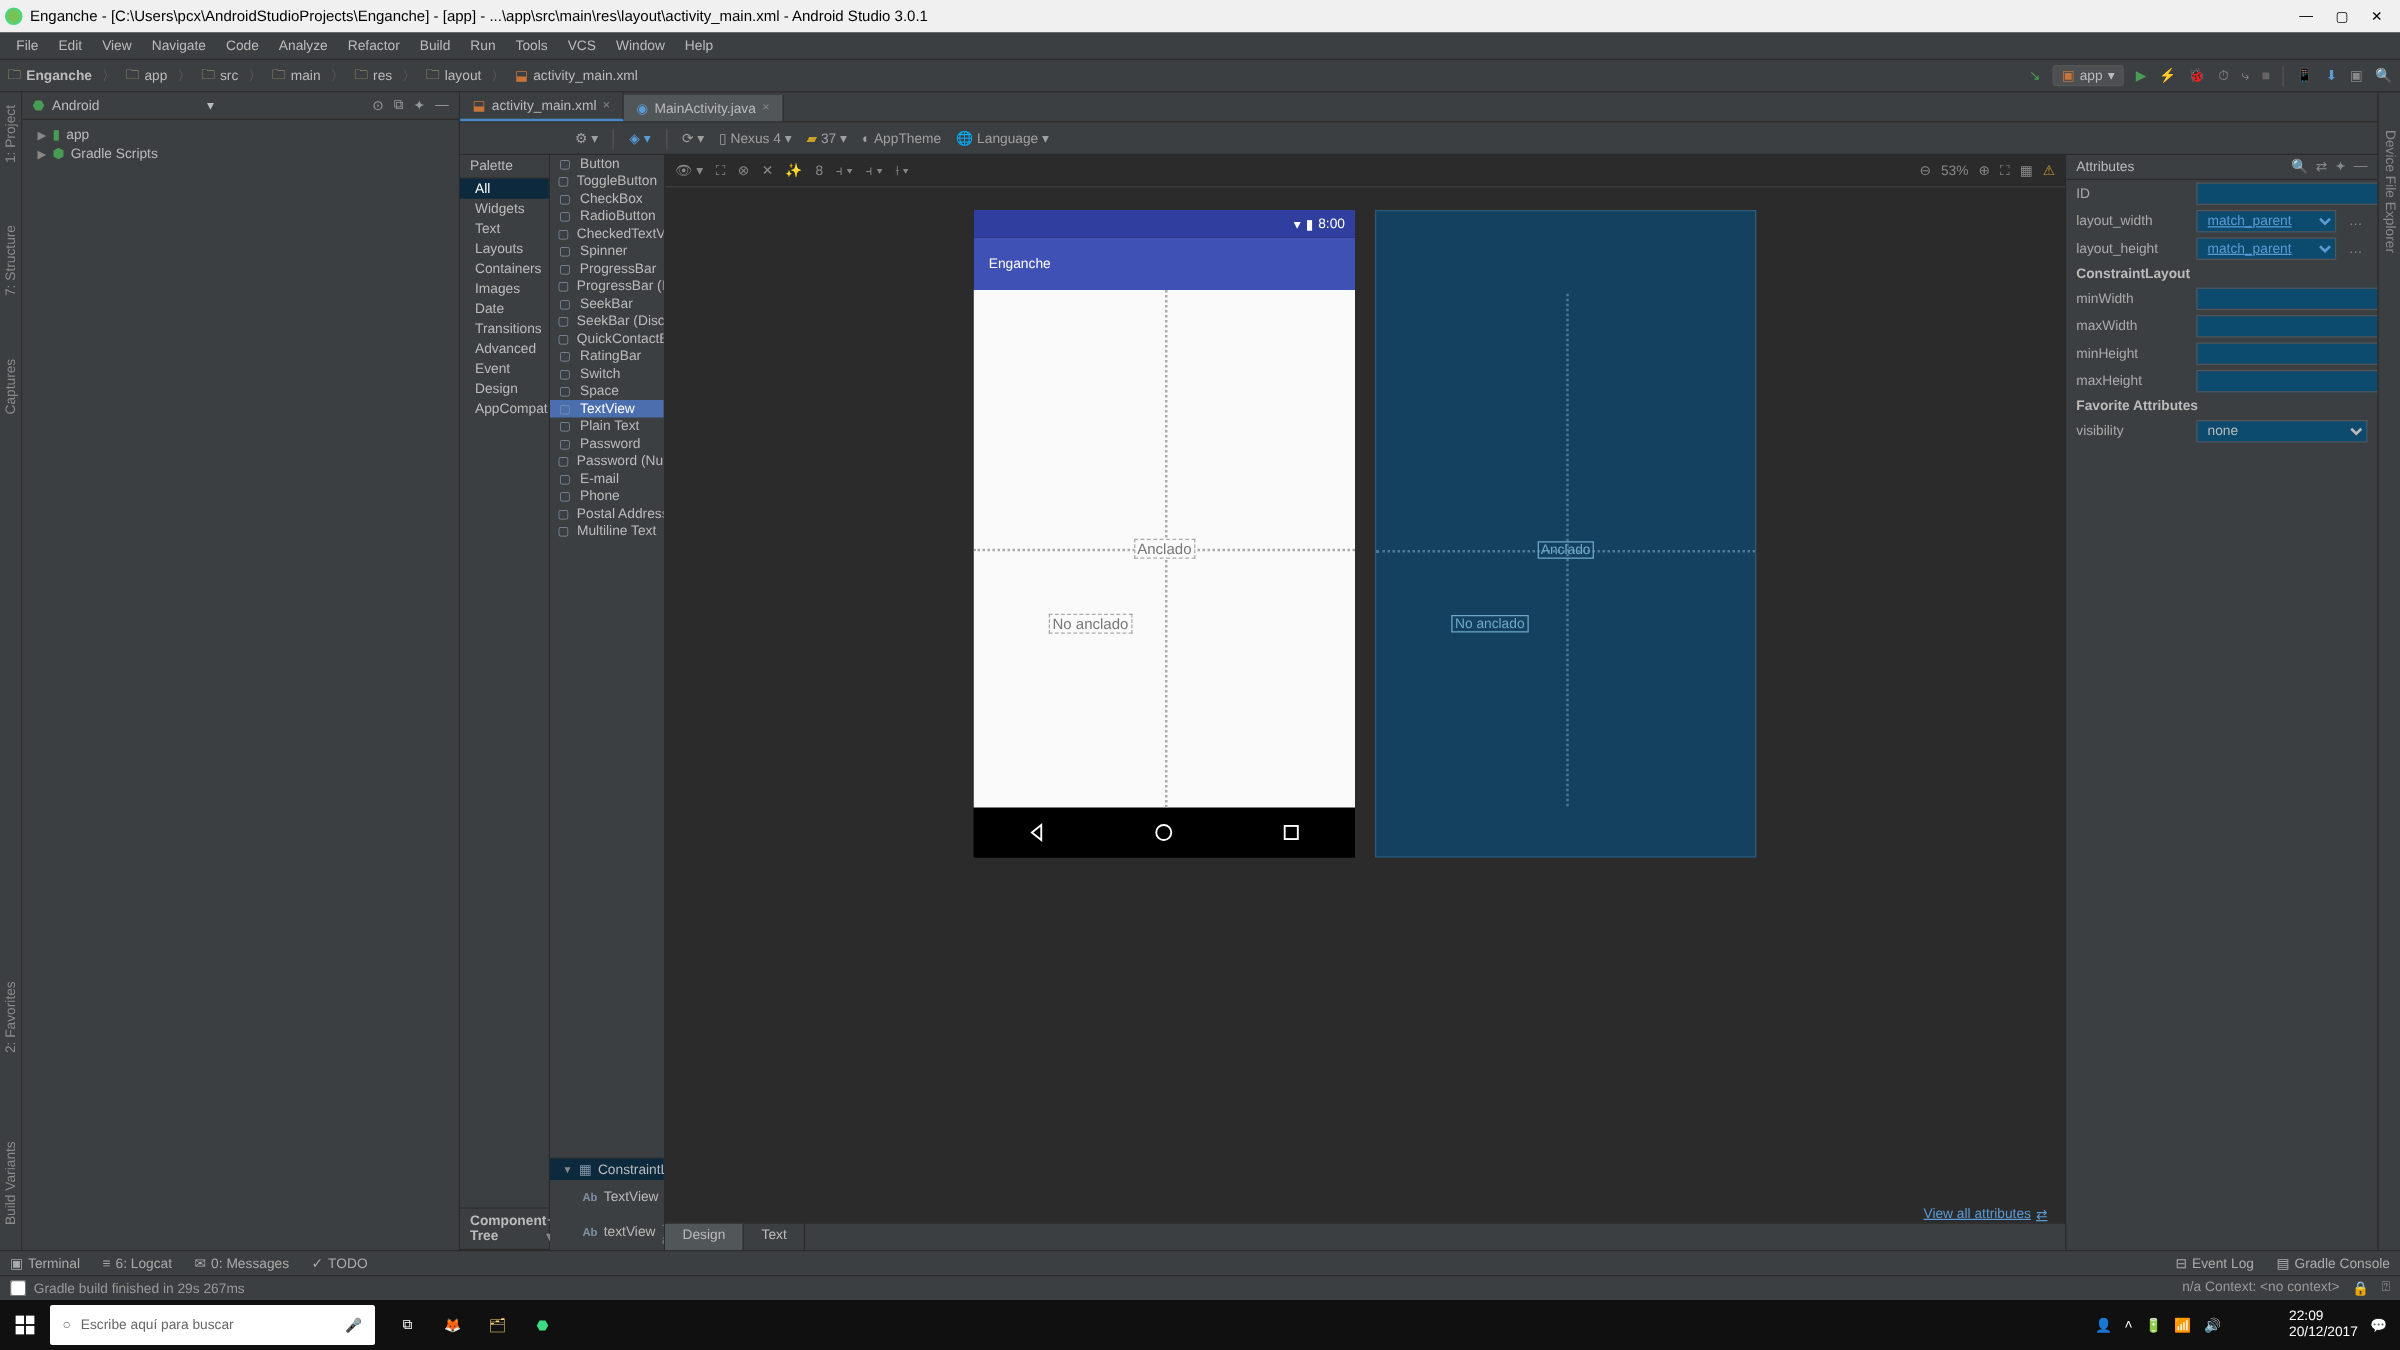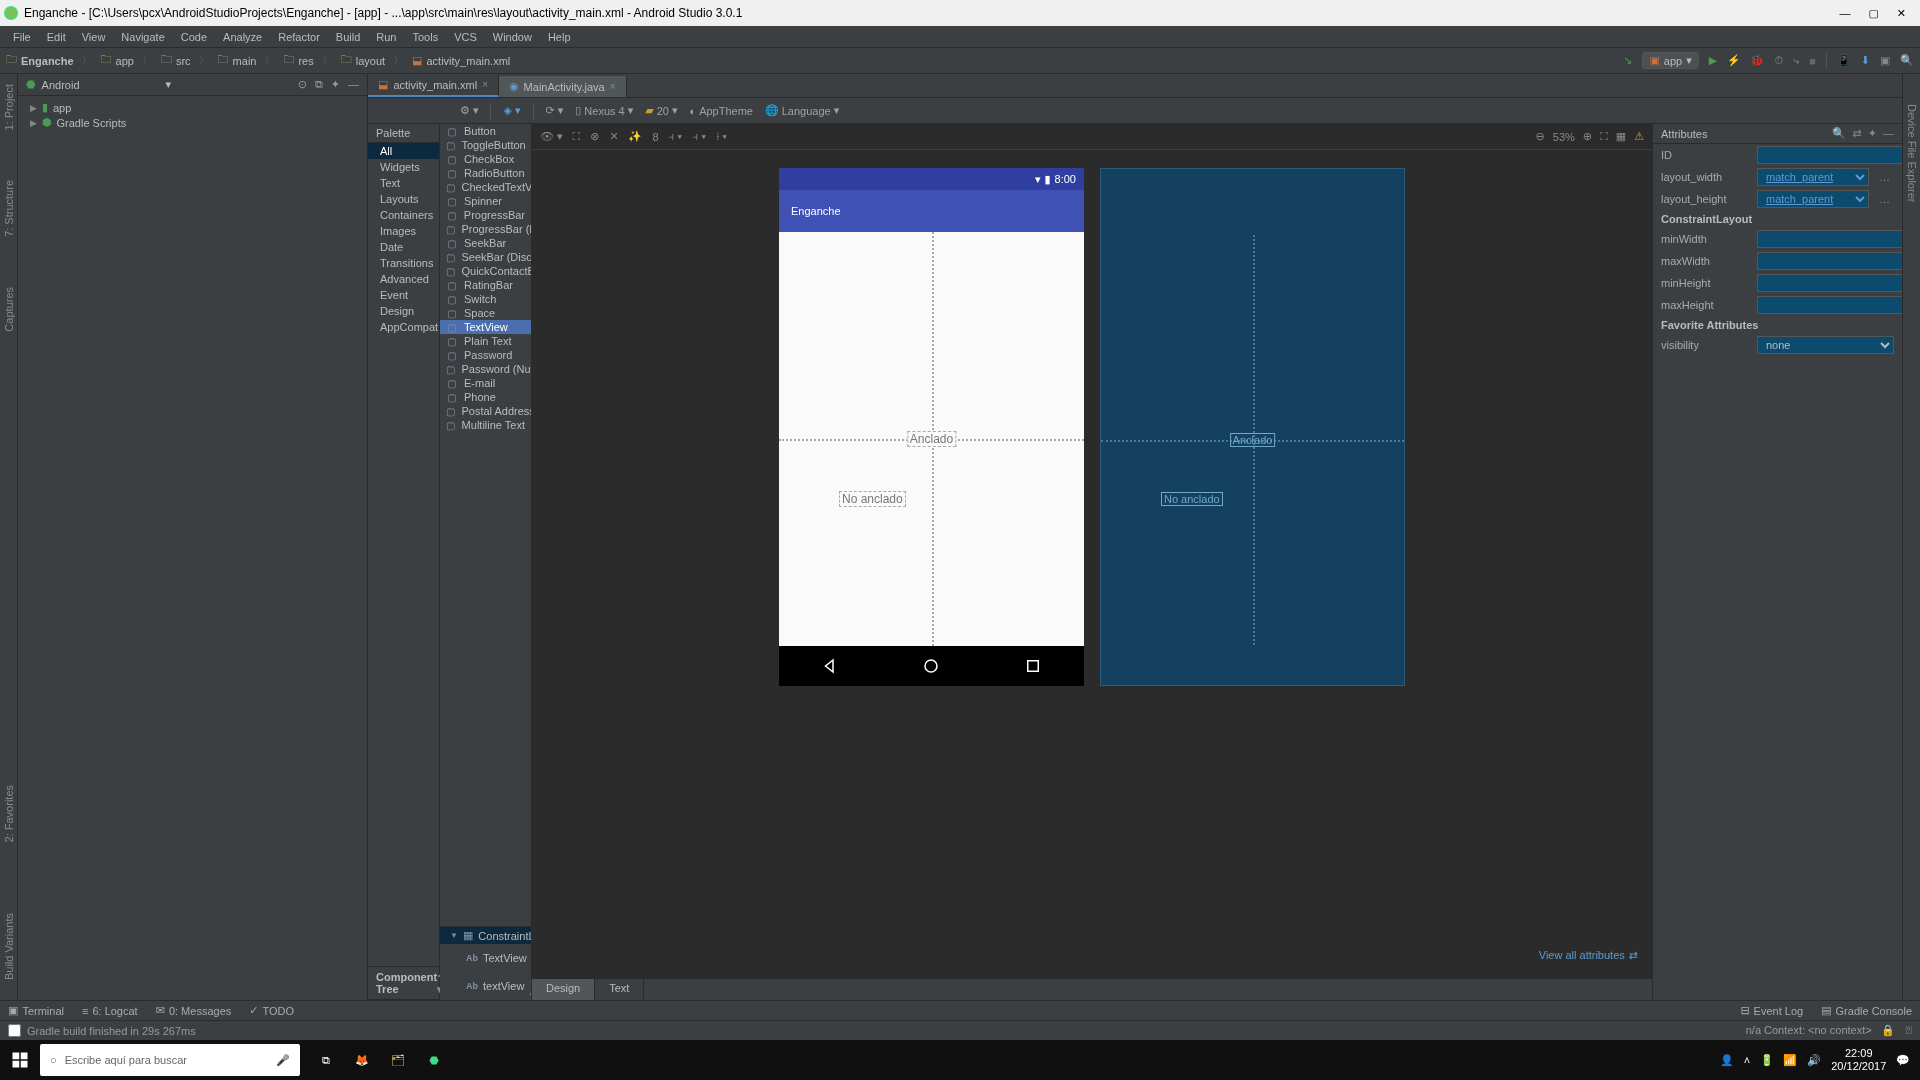--- a/index.html
+++ b/index.html
@@ -58,21 +58,21 @@
 .appbar { height: 42px; background: #3f51b5; color: #fff; display: flex; align-items: center; padding: 0 12px; font-size: 16px; font-weight: 500; }
 .device-content { flex: 1; background: #fafafa; position: relative; }
 .navbar { height: 40px; background: #000; display: flex; align-items: center; justify-content: space-around; color: #fff; }
 .nav-icon { width: 18px; height: 18px; }
 .blueprint { width: 305px; height: 518px; background: #14415f; position: relative; border: 1px solid #2c5a7a; }
 .bp-content { position: absolute; top: 66px; left: 0; right: 0; bottom: 40px; }
 .tvlabel { position: absolute; color: #777; font-size: 12px; border: 1px dashed #aaa; padding: 0 2px; background: #fafafa; }
 .bp-label { color: #6fa8c9; border: 1px solid #6fa8c9; font-size: 11px; padding: 0 2px; position: absolute; }
 .guides { position: absolute; border-top: 2px dotted #aaa; left: 0; right: 0; }
 .vguide { position: absolute; border-left: 2px dotted #aaa; top: 0; bottom: 0; }
-.view-all { position: absolute; bottom: 16px; right: 14px; color: #5b9bd5; cursor: pointer; font-size: 11px; display: flex; gap: 4px; }
+.view-all { position: absolute; bottom: 0; right: 14px; color: #5b9bd5; text-decoration: underline; cursor: pointer; font-size: 11px; display: flex; gap: 4px; }
 .attributes-panel { width: 250px; background: #3c3f41; border-left: 1px solid #2b2b2b; display: flex; flex-direction: column; }
 .attr-row { display: flex; align-items: center; padding: 2px 8px; gap: 6px; }
 .attr-row label { flex: 0 0 90px; color: #aaa; }
 .attr-input { flex: 1; background: #0c4a6e; border: 1px solid #555; color: #bbb; padding: 1px 4px; height: 18px; }
 .attr-link { color: #5b9bd5; text-decoration: underline; }
 .attr-section { padding: 3px 8px; font-weight: bold; color: #bbb; }
 .attr-dots { color: #888; padding: 0 4px; }
 .right-gutter { width: 18px; background: #3c3f41; border-left: 1px solid #2b2b2b; display: flex; flex-direction: column; align-items: center; padding-top: 30px; }
 .design-text-tabs { height: 22px; background: #3c3f41; border-top: 1px solid #2b2b2b; display: flex; }
 .dt-tab { padding: 3px 14px; cursor: pointer; border-right: 1px solid #2b2b2b; }
@@ -81,21 +81,21 @@
 .bp-item { display: flex; align-items: center; gap: 4px; cursor: pointer; color: #aaa; }
 .status-bar2 { height: 20px; background: #3c3f41; border-top: 1px solid #2b2b2b; display: flex; align-items: center; padding: 0 8px; color: #999; }
 .status-bar2 .right { margin-left: auto; display: flex; gap: 10px; }
 .taskbar { height: 40px; background: #101010; display: flex; align-items: center; }
 .taskbar .start { width: 40px; height: 40px; display: flex; align-items: center; justify-content: center; }
 .taskbar .start svg { width: 18px; height: 18px; }
 .searchbox { flex: 0 0 260px; height: 32px; background: #fff; border-radius: 2px; display: flex; align-items: center; padding: 0 10px; color: #666; margin-right: 8px; }
 .searchbox .mic { margin-left: auto; }
 .task-icon { width: 36px; height: 40px; display: flex; align-items: center; justify-content: center; color: #fff; }
 .tray { margin-left: auto; display: flex; align-items: center; gap: 10px; color: #fff; padding: 0 10px; font-size: 11px; }
-.clock { text-align: center; line-height: 1.2; }
+.clock { text-align: left; line-height: 1.2; margin-left: 44px; }
 svg { display: block; }
 </style>
 </head>
 <body>
 
 <div class="title-bar">
   <span class="logo"></span>
   <span class="title-text">Enganche - [C:\Users\pcx\AndroidStudioProjects\Enganche] - [app] - ...\app\src\main\res\layout\activity_main.xml - Android Studio 3.0.1</span>
   <div class="win-btns">
     <span>—</span>
@@ -224,21 +224,21 @@
       <span style="color:#5b9bd5;">◈ ▾</span>
       <div class="sep"></div>
       <span>⟳ ▾</span>
       <div class="dt-item">
         <span>▯</span>
         <span>Nexus 4</span>
         <span>▾</span>
       </div>
       <div class="dt-item">
         <span style="color:#c9a227;">▰</span>
-        <span>20</span>
+        <span>37</span>
         <span>▾</span>
       </div>
       <div class="dt-item">
         <span>◐</span>
         <span>AppTheme</span>
       </div>
       <div class="dt-item">
         <span>🌐</span>
         <span>Language</span>
         <span>▾</span>

